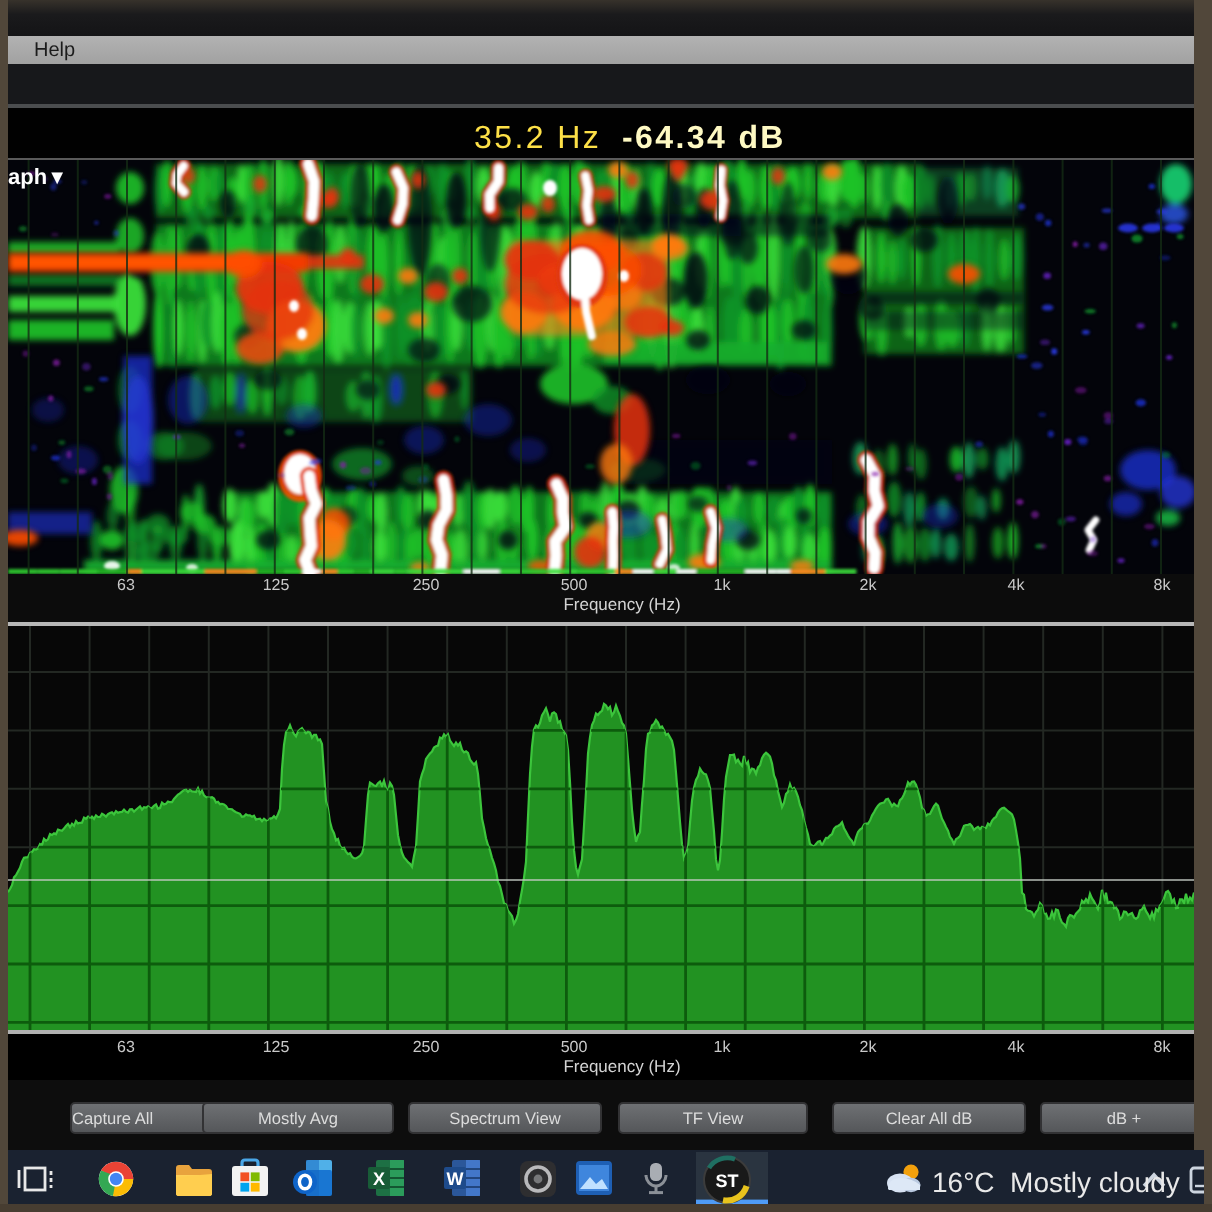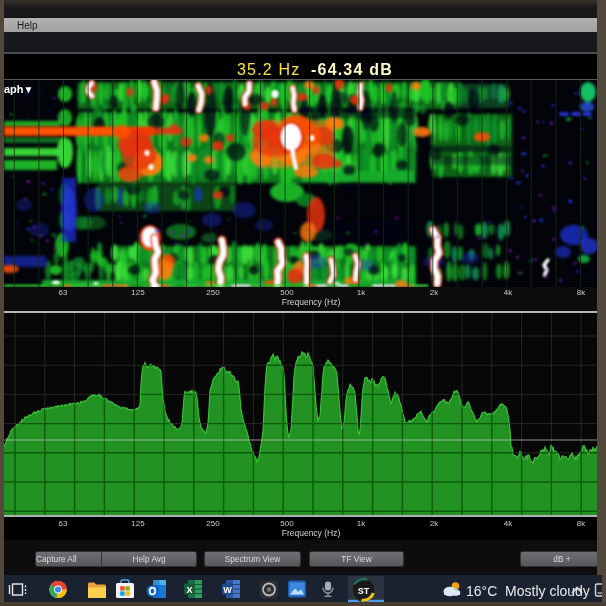--- a/index.html
+++ b/index.html
@@ -918,23 +918,24 @@
         <div style="position:absolute;left:272px;top:0px;width:30px;text-align:center;font-size:8px;color:#c9c9c9;">500</div>
         <div style="position:absolute;left:346px;top:0px;width:30px;text-align:center;font-size:8px;color:#c9c9c9;">1k</div>
         <div style="position:absolute;left:419px;top:0px;width:30px;text-align:center;font-size:8px;color:#c9c9c9;">2k</div>
         <div style="position:absolute;left:493px;top:0px;width:30px;text-align:center;font-size:8px;color:#c9c9c9;">4k</div>
         <div style="position:absolute;left:566px;top:0px;width:30px;text-align:center;font-size:8px;color:#c9c9c9;">8k</div>
       </div>
   <div class="abs" style="left:272px;top:528px;width:70px;text-align:center;font-size:8.5px;color:#d4d4d4;">Frequency (Hz)</div>
 
   <div class="abs" style="left:0;top:540px;width:593px;height:35px;background:#0d0d0d;"></div>
   <div style="position:absolute;left:3px;top:551px;width:86px;height:16px;background:linear-gradient(#6e7073,#55575a);border:1px solid #323234;border-radius:2.5px;box-sizing:border-box;color:#dcdcdc;font-size:8.3px;line-height:14px;margin-left:28px;">Capture All</div>
-      <div style="position:absolute;left:97px;top:551px;width:96px;height:16px;background:linear-gradient(#6e7073,#55575a);border:1px solid #323234;border-radius:2.5px;box-sizing:border-box;color:#dcdcdc;font-size:8.3px;line-height:14px;text-align:center;">Help Avg</div>
+      <div style="position:absolute;left:97px;top:551px;width:96px;height:16px;background:linear-gradient(#6e7073,#55575a);border:1px solid #323234;border-radius:2.5px;box-sizing:border-box;color:#dcdcdc;font-size:8.3px;line-height:14px;text-align:center;">Mostly Avg</div>
       <div style="position:absolute;left:305px;top:551px;width:95px;height:16px;background:linear-gradient(#6e7073,#55575a);border:1px solid #323234;border-radius:2.5px;box-sizing:border-box;color:#dcdcdc;font-size:8.3px;line-height:14px;text-align:center;">TF View</div>
       <div style="position:absolute;left:200px;top:551px;width:97px;height:16px;background:linear-gradient(#6e7073,#55575a);border:1px solid #323234;border-radius:2.5px;box-sizing:border-box;color:#dcdcdc;font-size:8.3px;line-height:14px;text-align:center;">Spectrum View</div>
+      <div style="position:absolute;left:412px;top:551px;width:97px;height:16px;background:linear-gradient(#6e7073,#55575a);border:1px solid #323234;border-radius:2.5px;box-sizing:border-box;color:#dcdcdc;font-size:8.3px;line-height:14px;text-align:center;">Clear All dB</div>
       <div style="position:absolute;left:516px;top:551px;width:84px;height:16px;background:linear-gradient(#6e7073,#55575a);border:1px solid #323234;border-radius:2.5px;box-sizing:border-box;color:#dcdcdc;font-size:8.3px;line-height:14px;text-align:center;">dB +</div>
  </div>
 
  <div class="abs" style="left:4px;top:575px;width:598px;height:27px;background:#1a2230;">
   <svg width="602" height="31" viewBox="0 0 602 31" style="position:absolute;left:-4px;top:0">
         <rect x="348" y="1" width="36" height="28" fill="#2a3440"></rect>
         <rect x="348" y="24.8" width="36" height="2.4" fill="#4f9bf5"></rect>
         <g stroke="#e8e8e8" stroke-width="1.4" fill="none">
           <rect x="12.5" y="9" width="10" height="11"></rect>
           <line x1="9.5" y1="10" x2="9.5" y2="19"></line>

